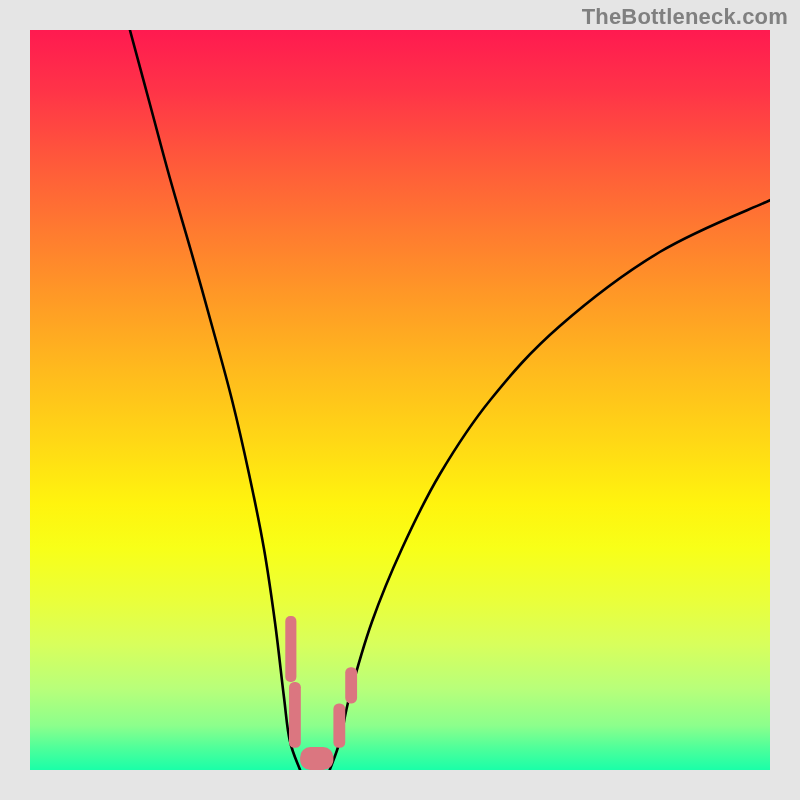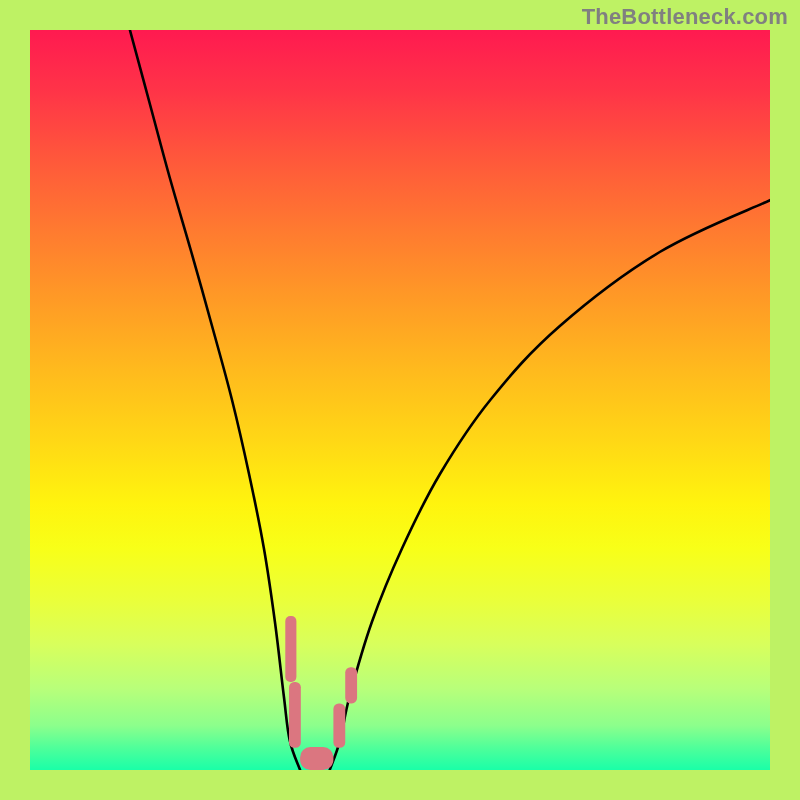--- a/index.html
+++ b/index.html
@@ -7,21 +7,21 @@
     padding: 0;
     width: 800px;
     height: 800px;
     background: #000000;
     overflow: hidden;
   }
   .container {
     position: relative;
     width: 800px;
     height: 800px;
-    background: #bef264;
+    background: #e5e5e5;
   }
   .plot-area {
     position: absolute;
     left: 30px;
     top: 30px;
     width: 740px;
     height: 740px;
   }
   .gradient-bg {
     position: absolute;

